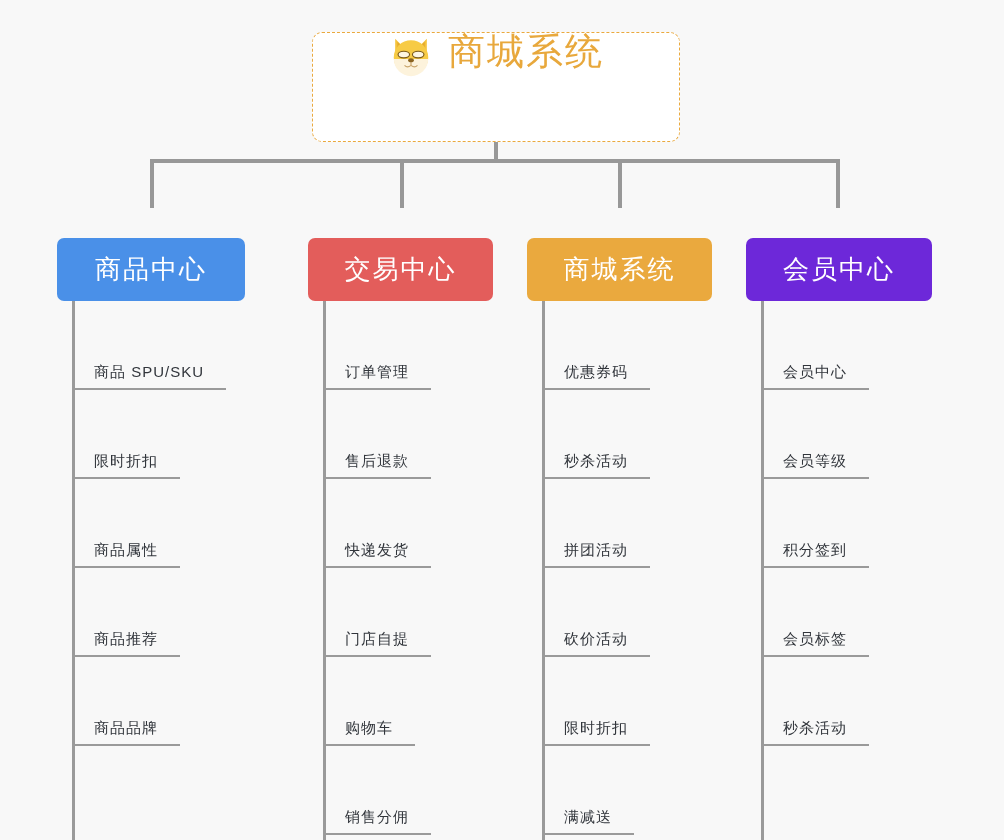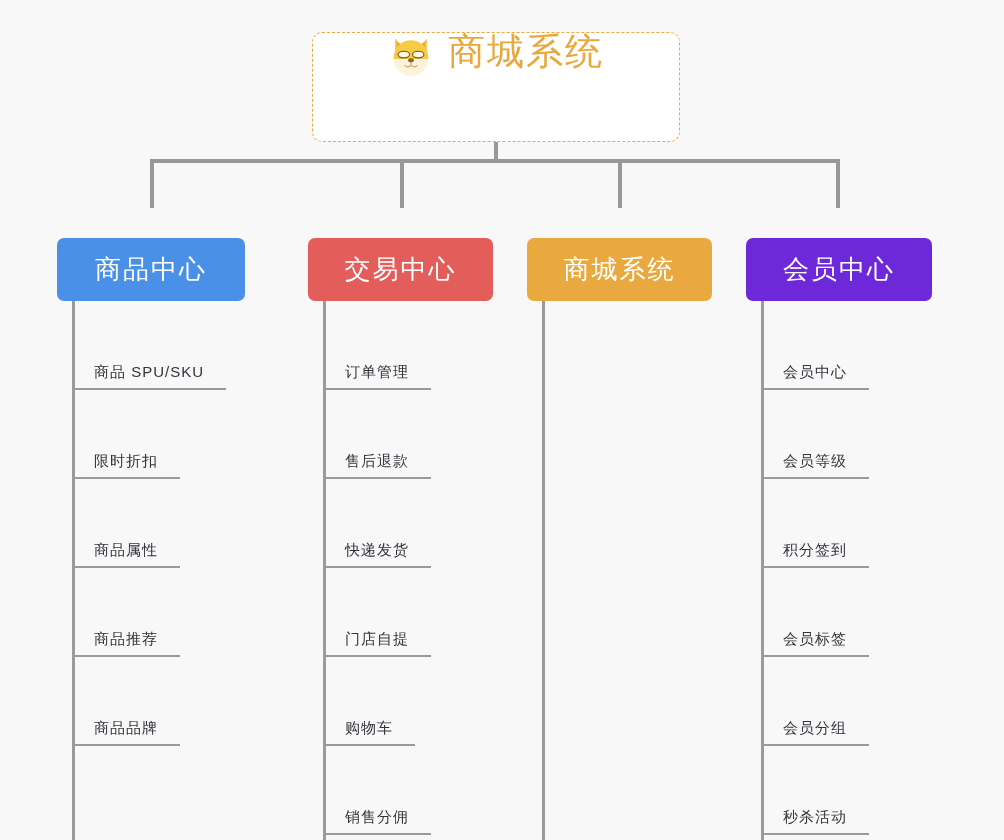--- a/index.html
+++ b/index.html
@@ -198,20 +198,40 @@
           <span class="leaf-label">销售分佣</span>
         </div>
     </div>
   </div>
 
   <div class="column" style="left:527px;width:185px">
     <div class="cat-header" style="background:#eaa93e">
       <span>商城系统</span>
     </div>
     <div class="spine" style="height:597px"></div>
+    <div class="leaves">
+      <div class="leaf">
+          <span class="leaf-label">优惠券码</span>
+        </div>
+      <div class="leaf">
+          <span class="leaf-label">秒杀活动</span>
+        </div>
+      <div class="leaf">
+          <span class="leaf-label">拼团活动</span>
+        </div>
+      <div class="leaf">
+          <span class="leaf-label">砍价活动</span>
+        </div>
+      <div class="leaf">
+          <span class="leaf-label">限时折扣</span>
+        </div>
+      <div class="leaf">
+          <span class="leaf-label">满减送</span>
+        </div>
+    </div>
   </div>
 
   <div class="column" style="left:746px;width:186px">
     <div class="cat-header" style="background:#6d28d9">
       <span>会员中心</span>
     </div>
     <div class="spine" style="height:597px"></div>
     <div class="leaves">
       <div class="leaf">
           <span class="leaf-label">会员中心</span>
@@ -219,21 +239,18 @@
       <div class="leaf">
           <span class="leaf-label">会员等级</span>
         </div>
       <div class="leaf">
           <span class="leaf-label">积分签到</span>
         </div>
       <div class="leaf">
           <span class="leaf-label">会员标签</span>
         </div>
       <div class="leaf">
-          <span class="leaf-label">会员分组</span>
-        </div>
-      <div class="leaf">
           <span class="leaf-label">秒杀活动</span>
         </div>
     </div>
   </div>
 
 </div>
 
 </body></html>

